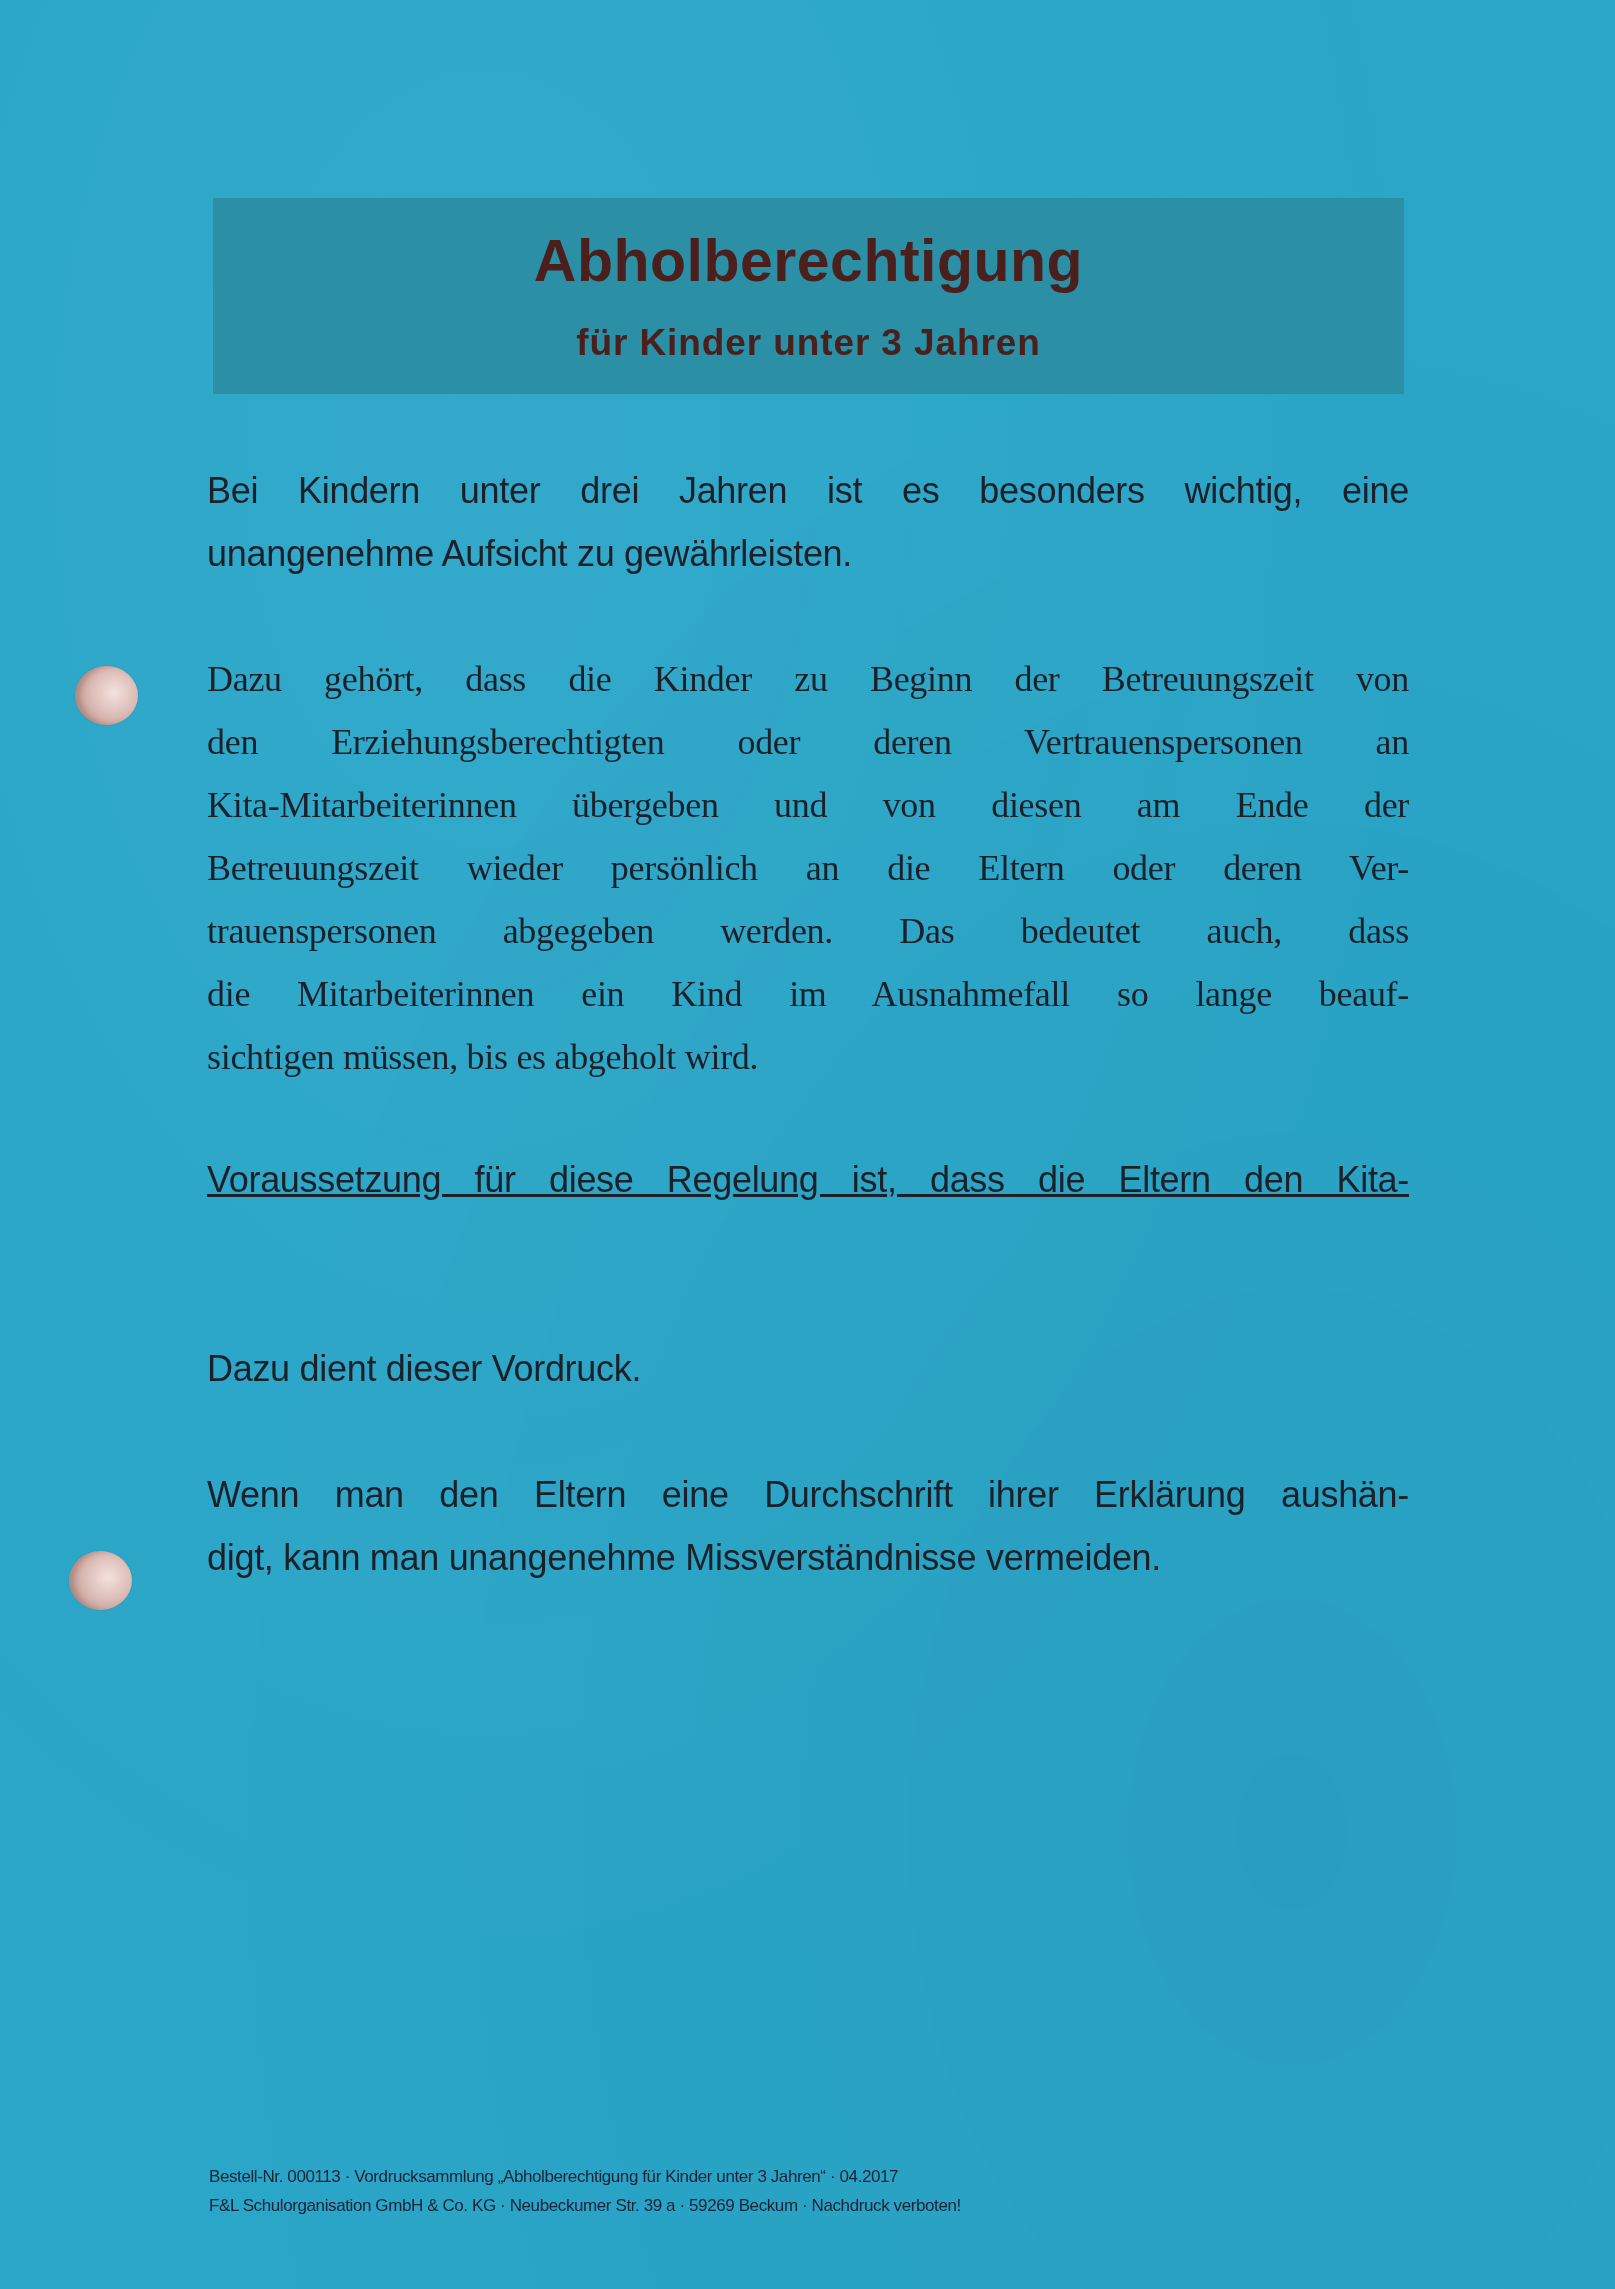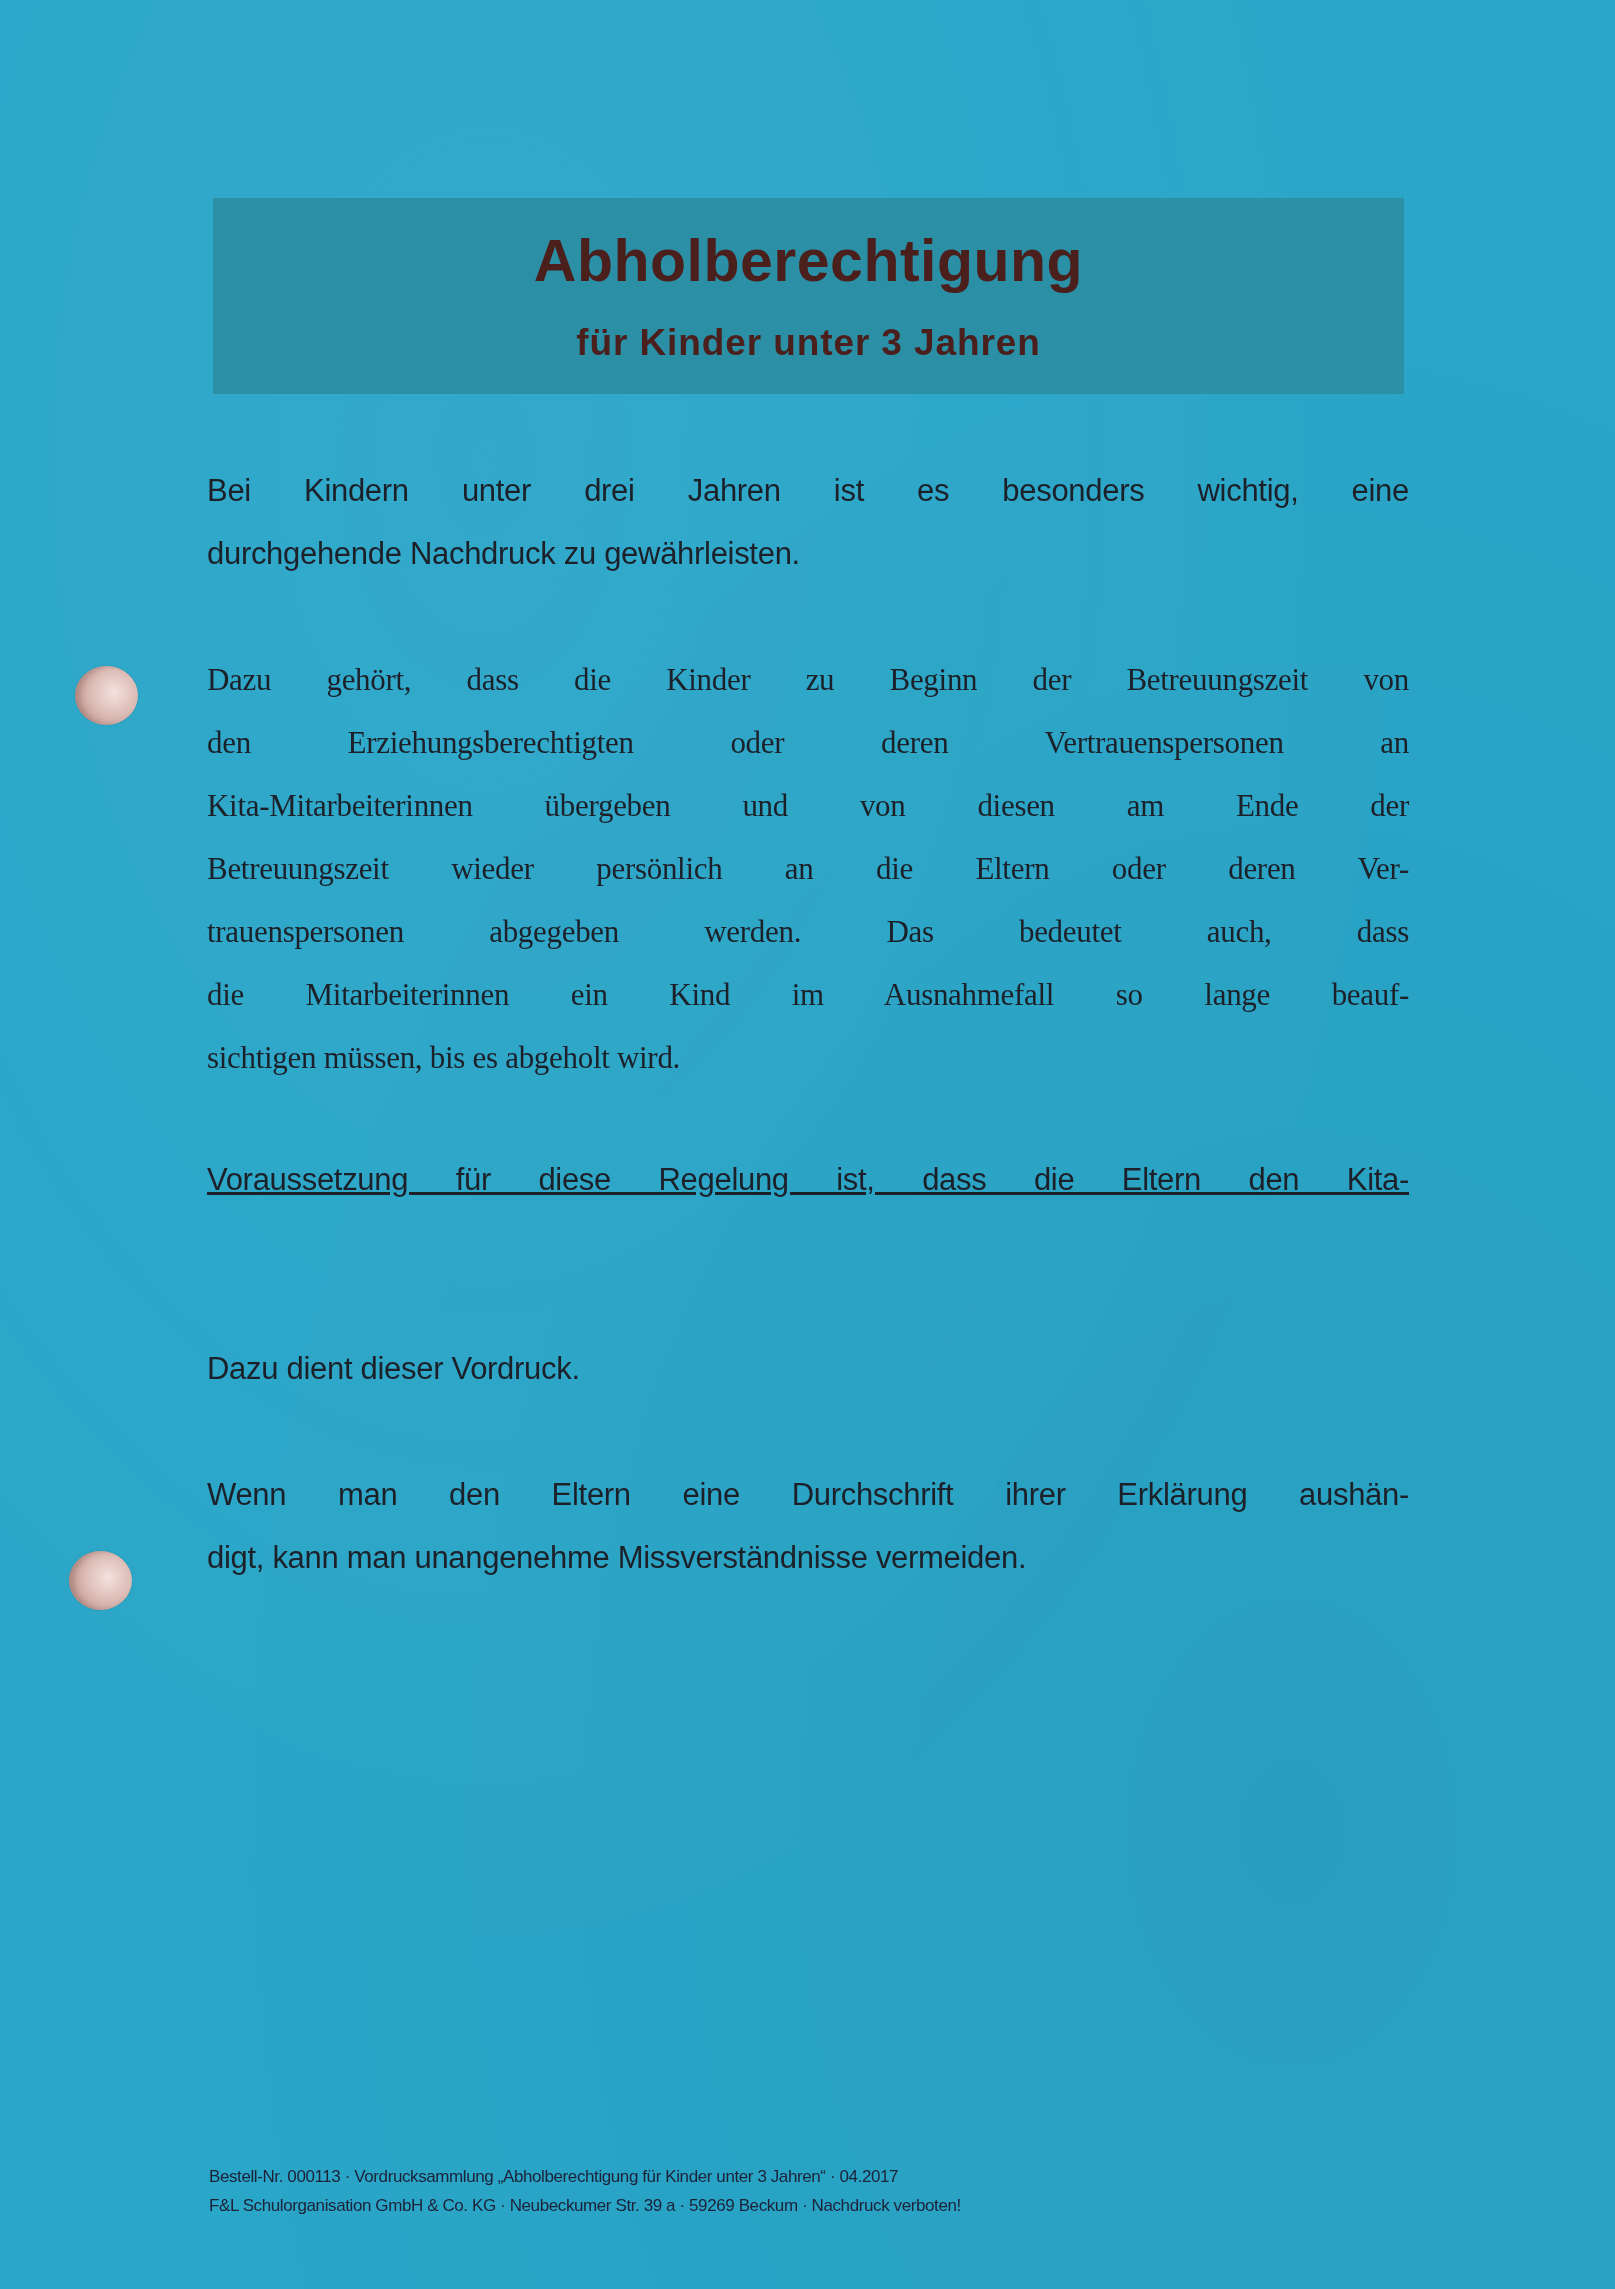--- a/index.html
+++ b/index.html
@@ -51,21 +51,21 @@
       font-size: 37px;
       font-weight: bold;
       color: #4a1f1c;
       letter-spacing: 0.9px;
       margin: 12px;
     }
     .body-text {
       position: absolute;
       left: 207px;
       width: 1202px;
-      font-size: 31px;
+      font-size: 36px;
       line-height: 63px;
       color: #1c2029;
       text-align: justify;
       margin: 0;
       letter-spacing: -0.3px;
     }
     .body-text .line {
       display: block;
       text-align: justify;
       text-align-last: justify;
@@ -110,21 +110,21 @@
   <div class="punch-hole hole-1"></div>
   <div class="punch-hole hole-2"></div>
 
   <div class="title-box">
     <h1 class="title">Abholberechtigung</h1>
     <h2 class="subtitle">für Kinder unter 3 Jahren</h2>
   </div>
 
   <div class="body-text p1">
     <span class="line">Bei Kindern unter drei Jahren ist es besonders wichtig, eine</span>
-    <span class="line last">durchgehende Nachdruck zu gewährleisten.</span>
+    <span class="line last">unangenehme Aufsicht zu gewährleisten.</span>
   </div>
 
   <div class="body-text p2">
     <span class="line">Dazu gehört, dass die Kinder zu Beginn der Betreuungszeit von</span>
     <span class="line">den Erziehungsberechtigten oder deren Vertrauenspersonen an</span>
     <span class="line">Kita-Mitarbeiterinnen übergeben und von diesen am Ende der</span>
     <span class="line">Betreuungszeit wieder persönlich an die Eltern oder deren Ver-</span>
     <span class="line">trauenspersonen abgegeben werden. Das bedeutet auch, dass</span>
     <span class="line">die Mitarbeiterinnen ein Kind im Ausnahmefall so lange beauf-</span>
     <span class="line last">sichtigen müssen, bis es abgeholt wird.</span>

